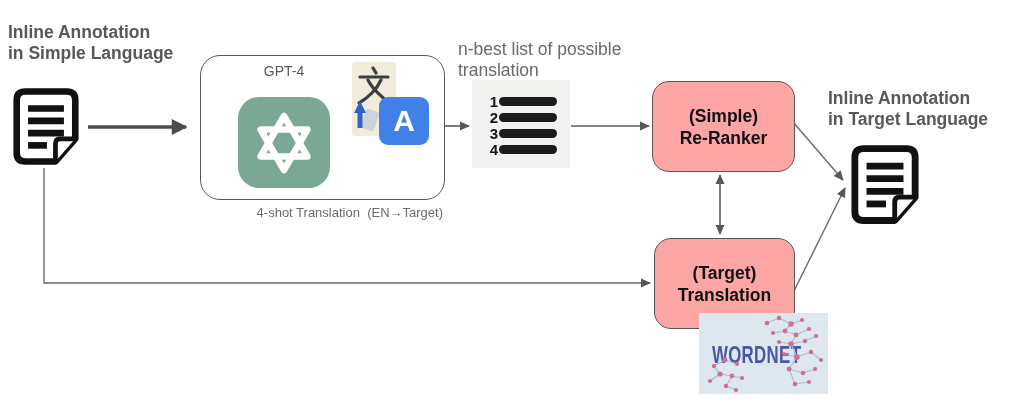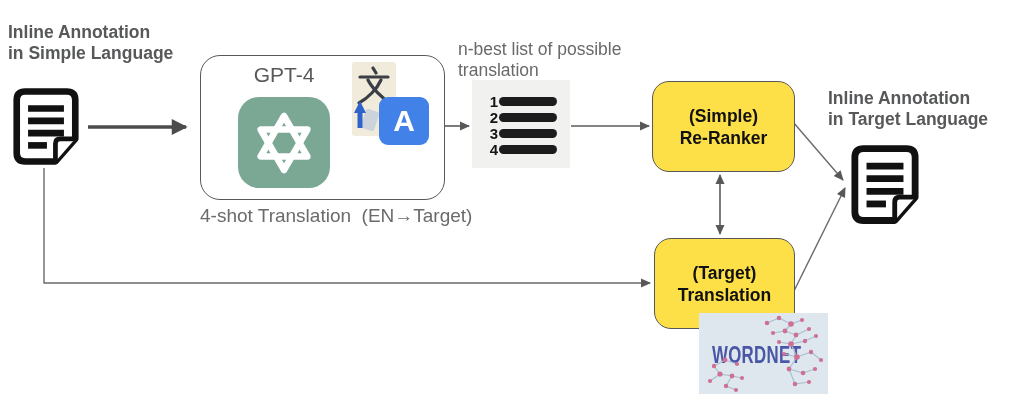--- a/index.html
+++ b/index.html
@@ -2,36 +2,36 @@
 <html><head>
 <meta charset="utf-8">
 <style>
   html,body{margin:0;padding:0;background:#fff;}
   .canvas{position:relative;width:1022px;height:403px;background:#fff;overflow:hidden;
           font-family:"Liberation Sans", sans-serif;}
   .connectors{position:absolute;left:0;top:0;z-index:1;}
   .label{position:absolute;font-weight:bold;font-size:17.5px;line-height:21px;color:#57585A;z-index:2;}
   .label.plain{font-weight:normal;color:#696969;}
   .doc{position:absolute;z-index:2;}
-  .node-box{position:absolute;border:1.6px solid #58585A;border-radius:17px;background:#fde047;
+  .node-box{position:absolute;border:1.6px solid #58585A;border-radius:17px;background:#fca5a5;
             display:flex;flex-direction:column;align-items:center;justify-content:center;
             font-weight:bold;font-size:17.5px;line-height:22px;color:#111;z-index:2;text-align:center;}
   .gpt4-box{position:absolute;left:200px;top:55px;width:243px;height:143px;border:1.6px solid #58585A;
             border-radius:20px;background:#fff;z-index:2;}
   .gpt4-title{position:absolute;left:36px;top:7px;width:94px;text-align:center;
-              font-size:21px;color:#57585A;}
+              font-size:14px;color:#57585A;}
   .openai{position:absolute;left:36px;top:40px;}
   .translate{position:absolute;left:151px;top:6px;width:78px;height:84px;}
   .cjk-square{position:absolute;left:0;top:0;width:44px;height:74px;background:#F0EBDB;border-radius:3px;}
   .cjk-square svg{display:block;margin:4px auto 0 auto;}
   .latin-square{position:absolute;left:27px;top:35px;width:50px;height:48px;background:#4181E8;
                 border-radius:9px;color:#fff;font-weight:bold;font-size:30px;line-height:48px;
                 text-align:center;}
   .tr-badge{position:absolute;left:1px;top:36px;}
-  .caption{position:absolute;left:200px;top:205px;width:243px;text-align:right;font-size:19px;
+  .caption{position:absolute;left:200px;top:205px;width:243px;text-align:right;font-size:13px;
            color:#6B6B6D;white-space:pre;z-index:2;}
   .nbest{position:absolute;left:472px;top:80px;width:98px;height:88px;background:#F1F1F0;z-index:2;
          box-sizing:border-box;padding-top:13px;}
   .nrow{display:flex;align-items:center;justify-content:center;height:16px;}
   .nnum{font-weight:bold;font-size:15px;color:#151515;width:13px;text-align:right;}
   .nbar{width:58px;height:9px;background:#1C1C1C;border-radius:5px;margin-left:1px;}
   .reranker{left:652px;top:81px;width:141px;height:89px;}
   .google{left:654px;top:238px;width:139px;height:89px;}
   .wordnet{position:absolute;left:699px;top:313px;width:129px;height:81px;background:#DDE7ED;z-index:3;}
   .wn-text{position:absolute;left:13px;top:28px;font-size:24px;font-weight:bold;color:#4A57A6;

